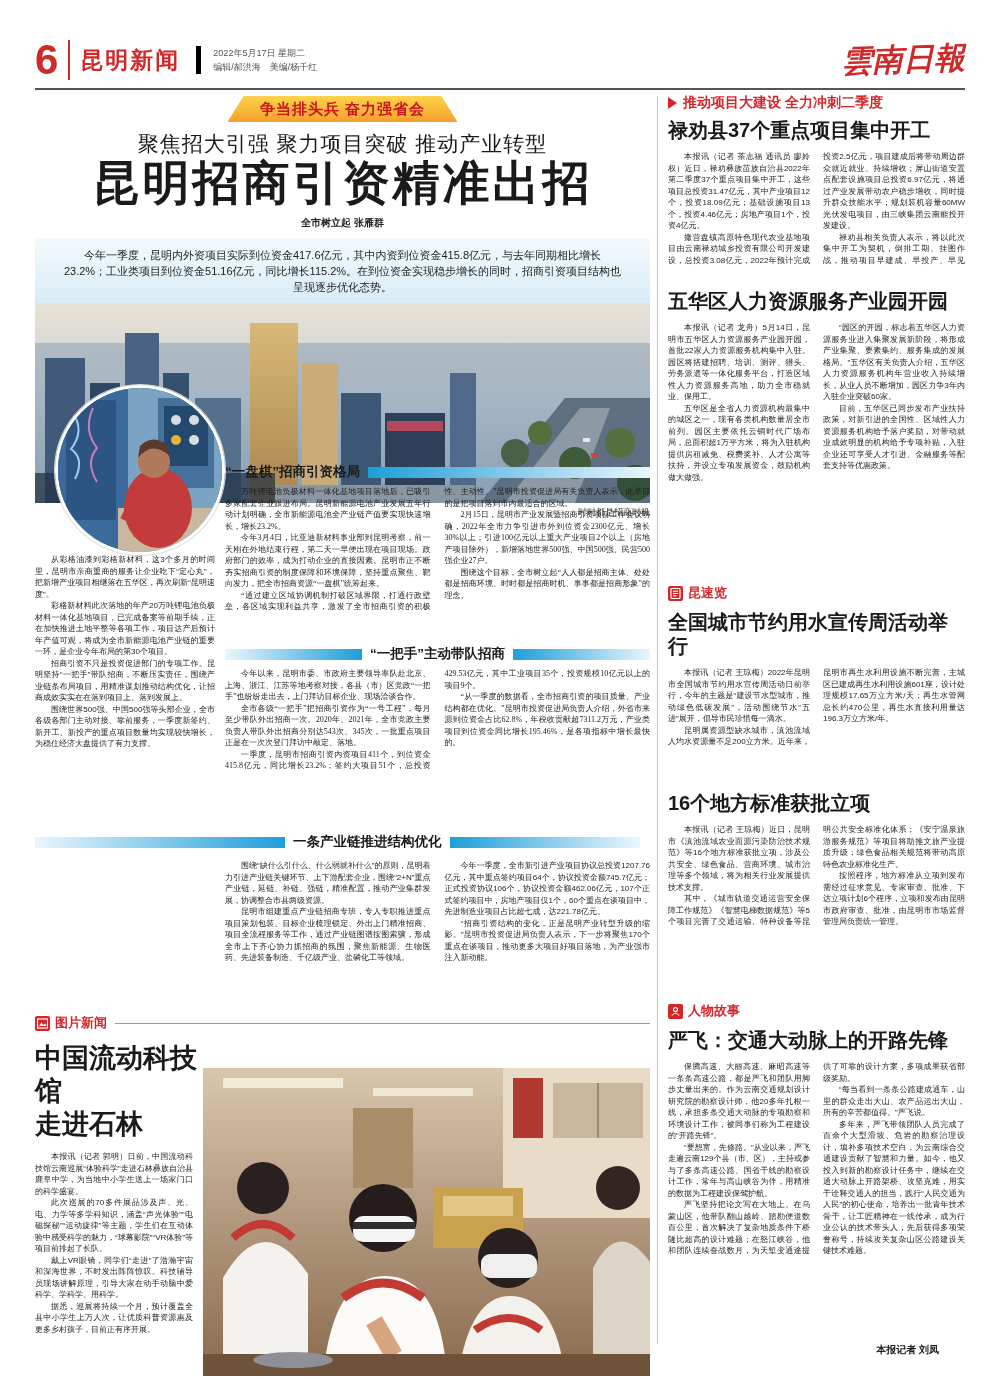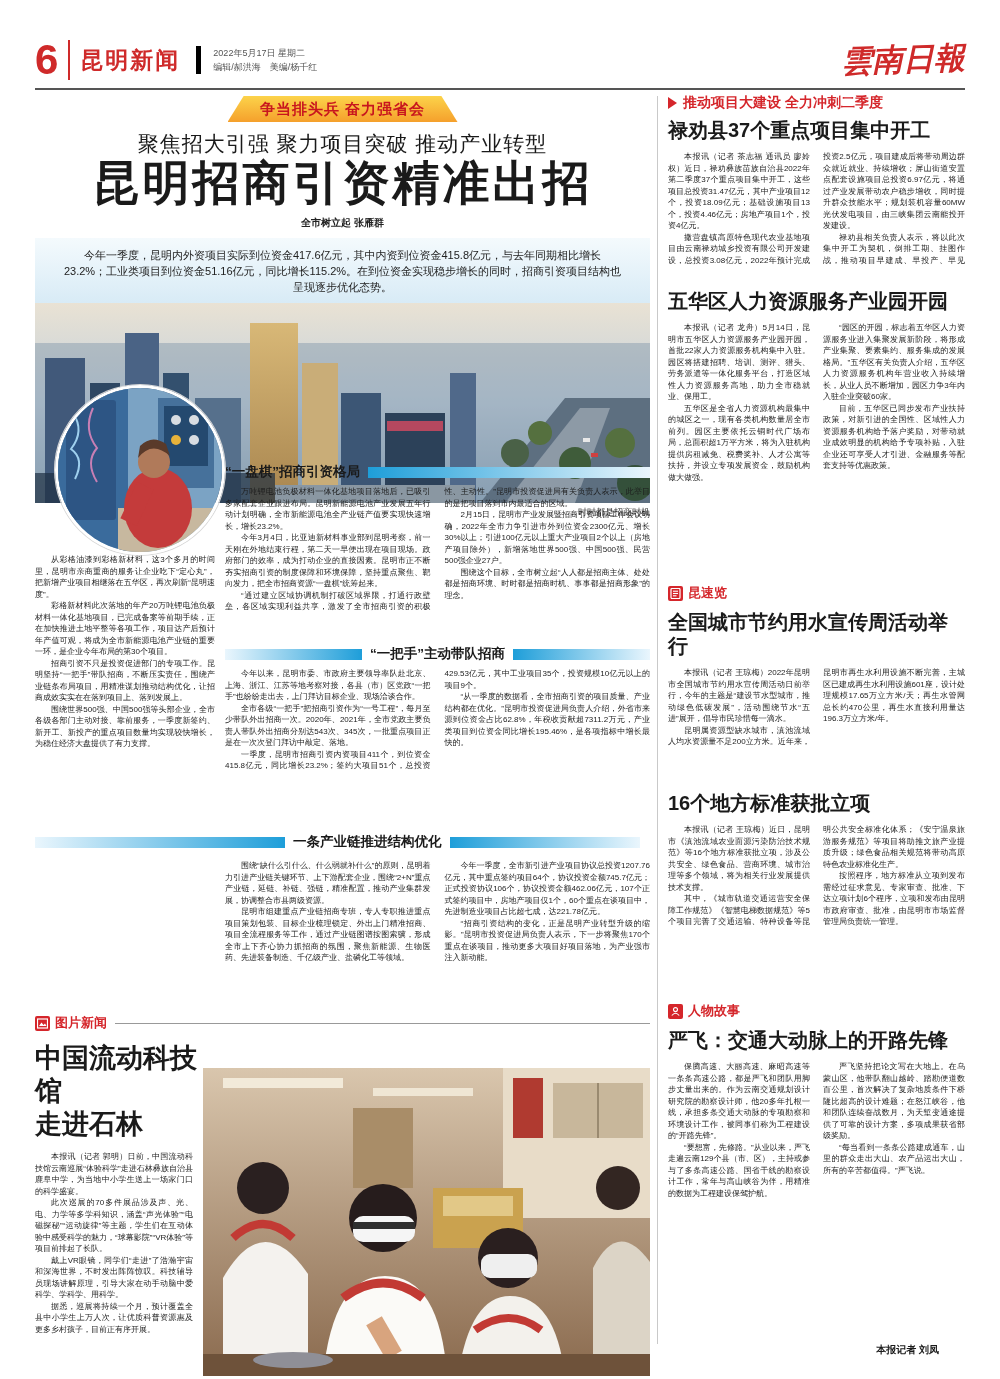--- a/index.html
+++ b/index.html
@@ -30,21 +30,21 @@
   .worker-circle{position:absolute;left:55px;top:385px;width:164px;height:164px;border-radius:50%;
                  overflow:hidden;border:3px solid #fff;box-shadow:0 0 0 1px #d8d8d8;}
   
   .main-text{position:absolute;left:35px;top:462px;width:615px;height:548px;}
   .col-left{position:absolute;left:0;top:92px;width:180px;height:456px;overflow:hidden;}
   .zone-right{position:absolute;left:190px;top:0;width:425px;}
   .sechdr{display:flex;align-items:center;height:16px;margin:2px 0 6px;}
   .sechdr .t{font-size:13.5px;font-weight:bold;white-space:nowrap;padding:0 8px;}
   .bar-r{flex:1;height:11px;background:linear-gradient(90deg,#1e9ed9,#eaf6fd);}
   .bar-l{flex:1;height:11px;background:linear-gradient(270deg,#1e9ed9,#eaf6fd);}
-  .sec-body{column-count:2;column-gap:14px;overflow:hidden;}
+  .sec-body{column-count:2;column-gap:14px;overflow:hidden;font-family:Liberation Serif, serif;}
   .sec1-body{height:158px;}
   .sec2-body{height:142px;}
   .full-sechdr{position:absolute;left:0;top:372px;width:615px;display:flex;align-items:center;height:16px;}
   .sec3-body{position:absolute;left:190px;top:398px;width:425px;height:150px;column-count:2;column-gap:14px;overflow:hidden;}
   .p{margin:0;font-size:8px;line-height:11.5px;text-align:justify;text-indent:2em;color:#1c1c1c;}
   
   .pn{position:absolute;left:35px;top:1014px;width:615px;}
   .pn-labelrow{display:flex;align-items:center;}
   .redicon{width:15px;height:15px;background:#d5262b;border-radius:2px;display:flex;align-items:center;justify-content:center;margin-right:5px;flex:none;}
   .label-txt{font-size:13px;font-weight:bold;color:#d5262b;white-space:nowrap;}
@@ -321,17 +321,18 @@
       </span>
       <span class="label-txt">人物故事</span>
     </div>
 
     <h2 class="rc-h">严飞：交通大动脉上的开路先锋</h2>
     <div class="rc-body" style="height:278px;margin-top:9px;">
         <p class="p">保腾高速、大丽高速、麻昭高速等一条条高速公路，都是严飞和团队用脚步丈量出来的。作为云南交通规划设计研究院的勘察设计师，他20多年扎根一线，承担多条交通大动脉的专项勘察和环境设计工作，被同事们称为工程建设的“开路先锋”。</p>
         <p class="p">“要想富，先修路。”从业以来，严飞走遍云南129个县（市、区），主持或参与了多条高速公路、国省干线的勘察设计工作，常年与高山峡谷为伴，用精准的数据为工程建设保驾护航。</p>
         <p class="p">严飞坚持把论文写在大地上。在乌蒙山区，他带队翻山越岭、踏勘便道数百公里，首次解决了复杂地质条件下桥隧比超高的设计难题；在怒江峡谷，他和团队连续奋战数月，为天堑变通途提供了可靠的设计方案，多项成果获省部级奖励。</p>
         <p class="p">“每当看到一条条公路建成通车，山里的群众走出大山、农产品运出大山，所有的辛苦都值得。”严飞说。</p>
+        <p class="p">多年来，严飞带领团队人员完成了百余个大型滑坡、危岩的勘察治理设计，填补多项技术空白，为云南综合交通建设贡献了智慧和力量。如今，他又投入到新的勘察设计任务中，继续在交通大动脉上开路架桥、攻坚克难，用实干诠释交通人的担当，践行“人民交通为人民”的初心使命，培养出一批青年技术骨干，让工匠精神在一线传承，成为行业公认的技术带头人，先后获得多项荣誉称号，持续攻关复杂山区公路建设关键技术难题。</p>
       </div>
     <div class="credit">本报记者 刘凤</div>
   </div>
 
 </div>
 
 </body></html>

